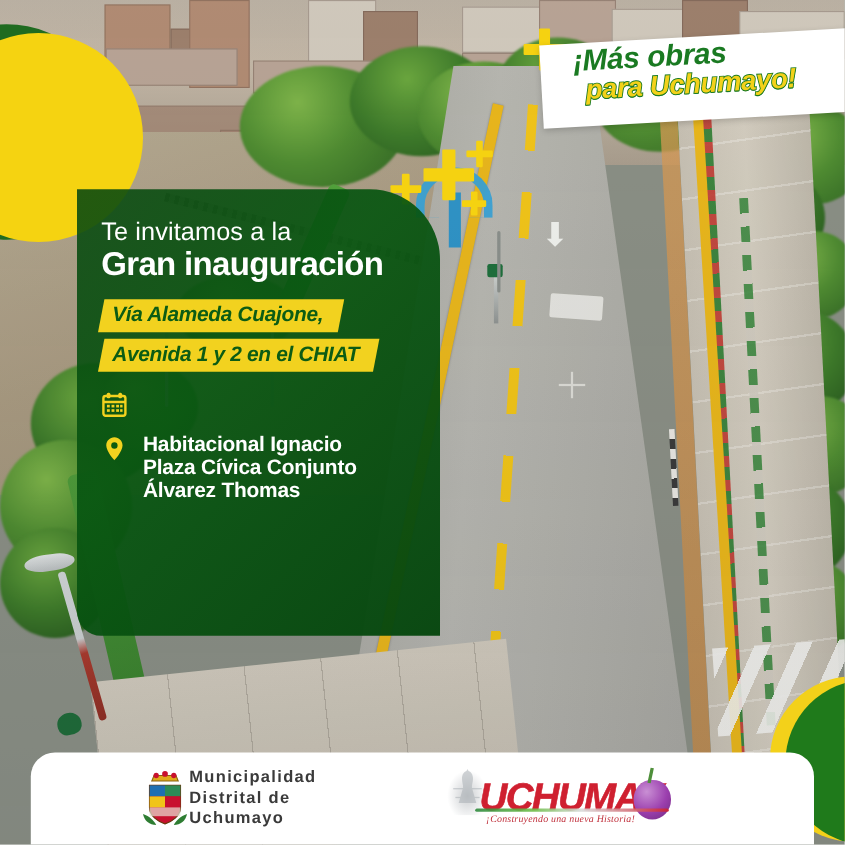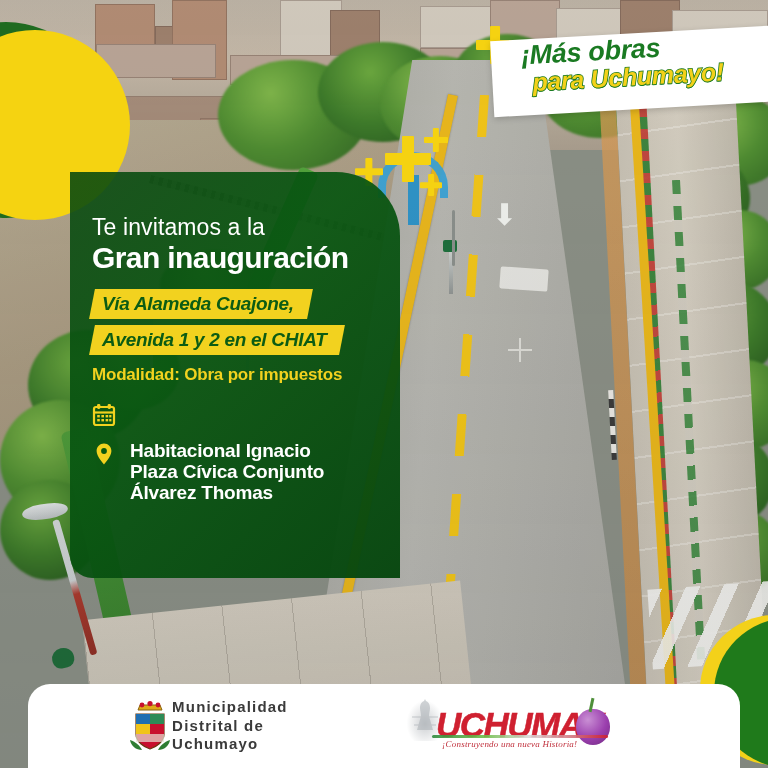--- a/index.html
+++ b/index.html
@@ -249,21 +249,20 @@
     background:linear-gradient(135deg, rgba(7,72,15,.88) 0%, rgba(8,86,17,.93) 40%, rgba(6,70,14,.97) 100%);
     border-radius:0 64px 0 22px;
     overflow:hidden;
     color:#fff;
   }
   .card-inner{ position:relative; padding:26px 20px 18px 22px; }
 
   .t-invite{
     font-size:23px; font-weight:400; color:#fff; line-height:1.1;
     letter-spacing:.1px;
-    margin-top:17px;
   }
   .t-gran{
     font-size:30px; font-weight:bold; color:#fff; line-height:1.08;
     letter-spacing:-.6px; margin-top:2px;
   }
   .t-obra{
     font-size:40px; font-weight:bold; color:#fff; line-height:1.02;
     letter-spacing:-1.2px; margin-top:-2px;
   }
 
@@ -444,21 +443,20 @@
           <span>Vía Alameda Cuajone,</span>
         </div>
       </div>
 
       <div class="ybar-wrap2">
         <div class="ybar">
           <span>Avenida 1 y 2 en el CHIAT</span>
         </div>
       </div>
 
-      <div class="t-modal">Modalidad: Obra por impuestos</div>
 
       <div class="info">
 
         <div class="info-row">
           <div class="info-ico">
             <svg width="24" height="24" viewBox="0 0 24 24" aria-hidden="true">
               <rect x="2" y="4" width="20" height="18" rx="2" fill="none" stroke="#f2d21f" stroke-width="2.2"></rect>
               <line x1="2" y1="9.5" x2="22" y2="9.5" stroke="#f2d21f" stroke-width="2.2"></line>
               <rect x="5" y="1" width="3.4" height="5" rx="1.4" fill="#f2d21f"></rect>
               <rect x="15.6" y="1" width="3.4" height="5" rx="1.4" fill="#f2d21f"></rect>

